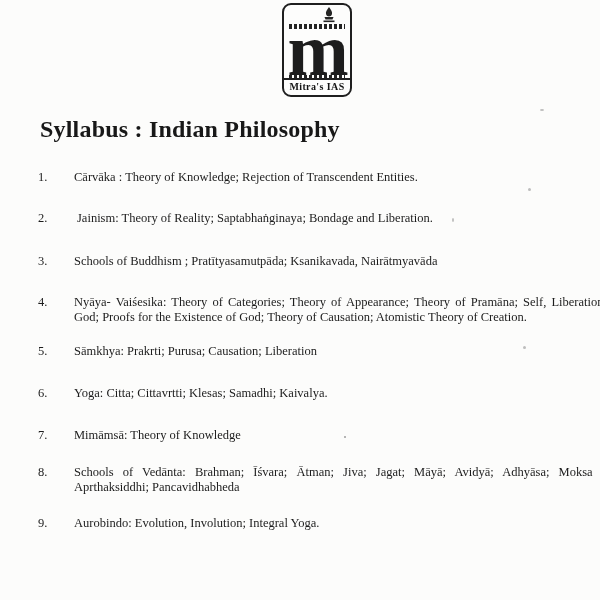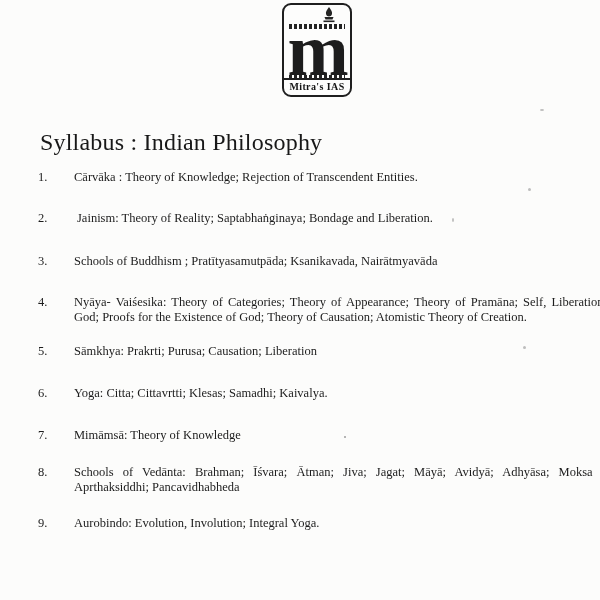--- a/index.html
+++ b/index.html
@@ -54,24 +54,24 @@
     font-weight: 700;
     font-size: 10px;
     line-height: 14px;
     letter-spacing: 0.4px;
     color: #141414;
   }
 
   
   .doc-title {
     position: absolute;
-    left: 40px; top: 129px;
+    left: 40px; top: 116px;
     margin: 0;
     font-size: 24px;
-    font-weight: 400;
+    font-weight: 700;
     letter-spacing: 0.2px;
     color: #181818;
   }
 
   
   .syllabus {
     position: absolute;
     left: 38px; top: 170px;
     width: 574px;
     font-size: 12.5px;

